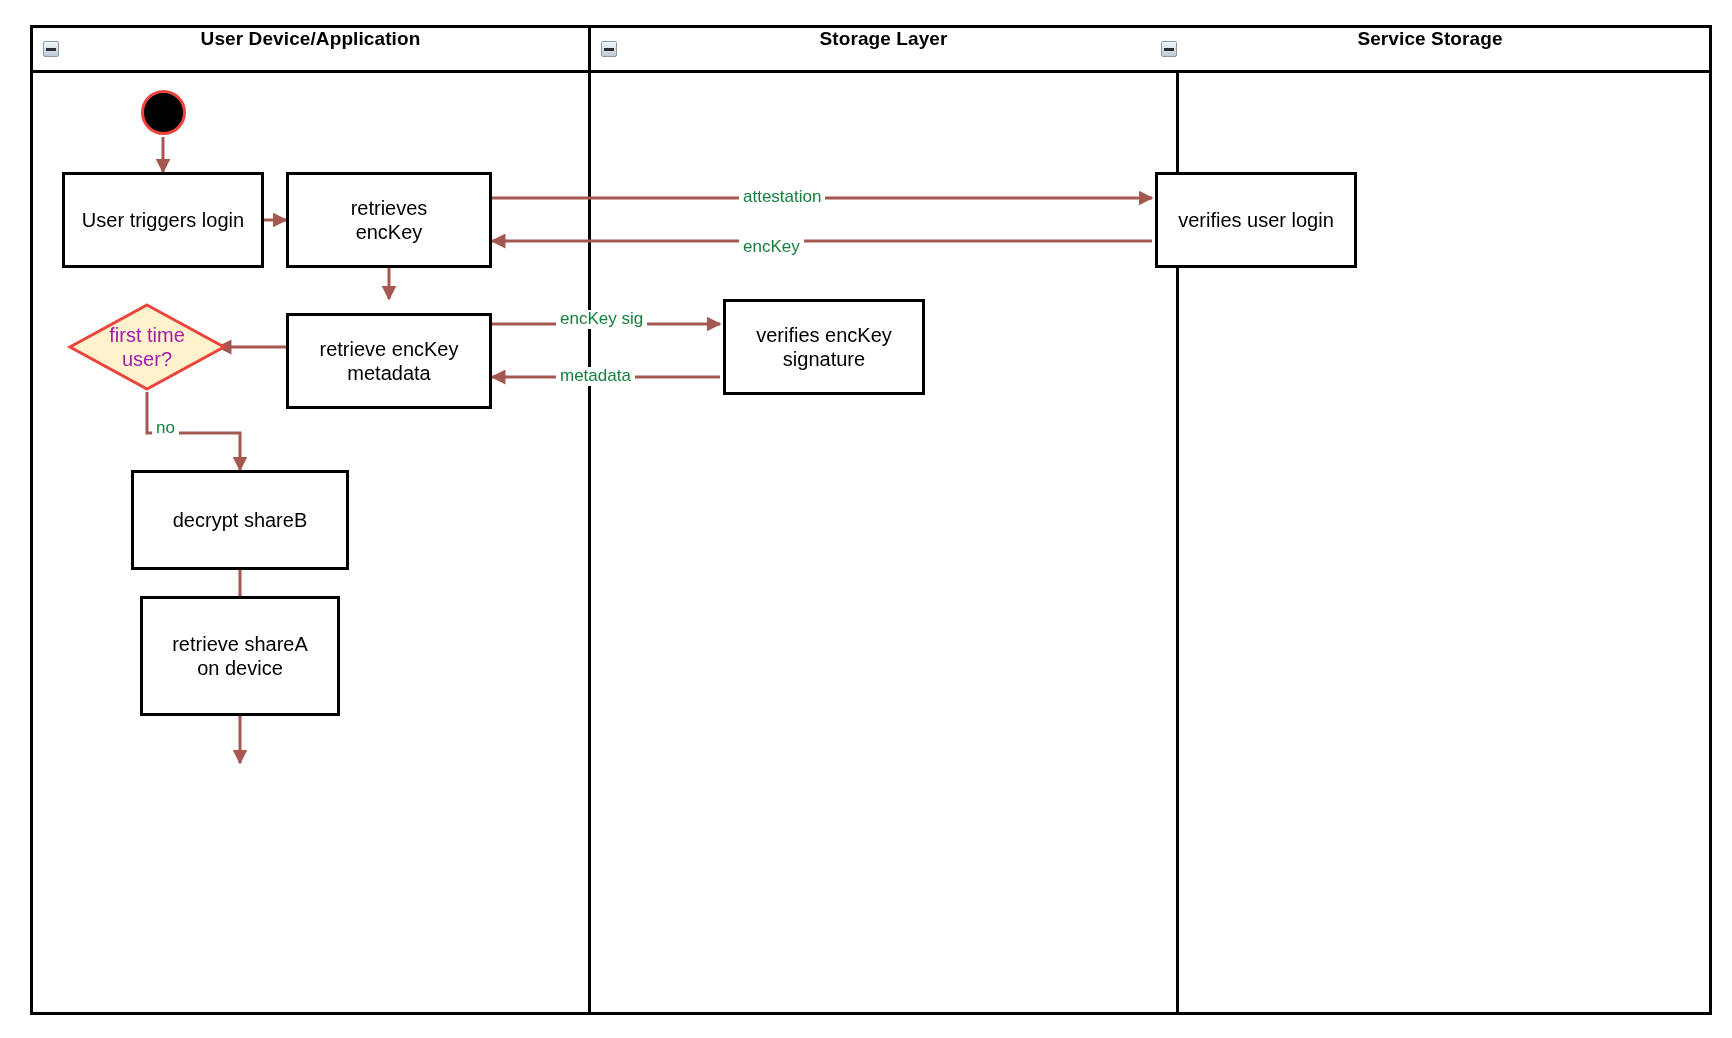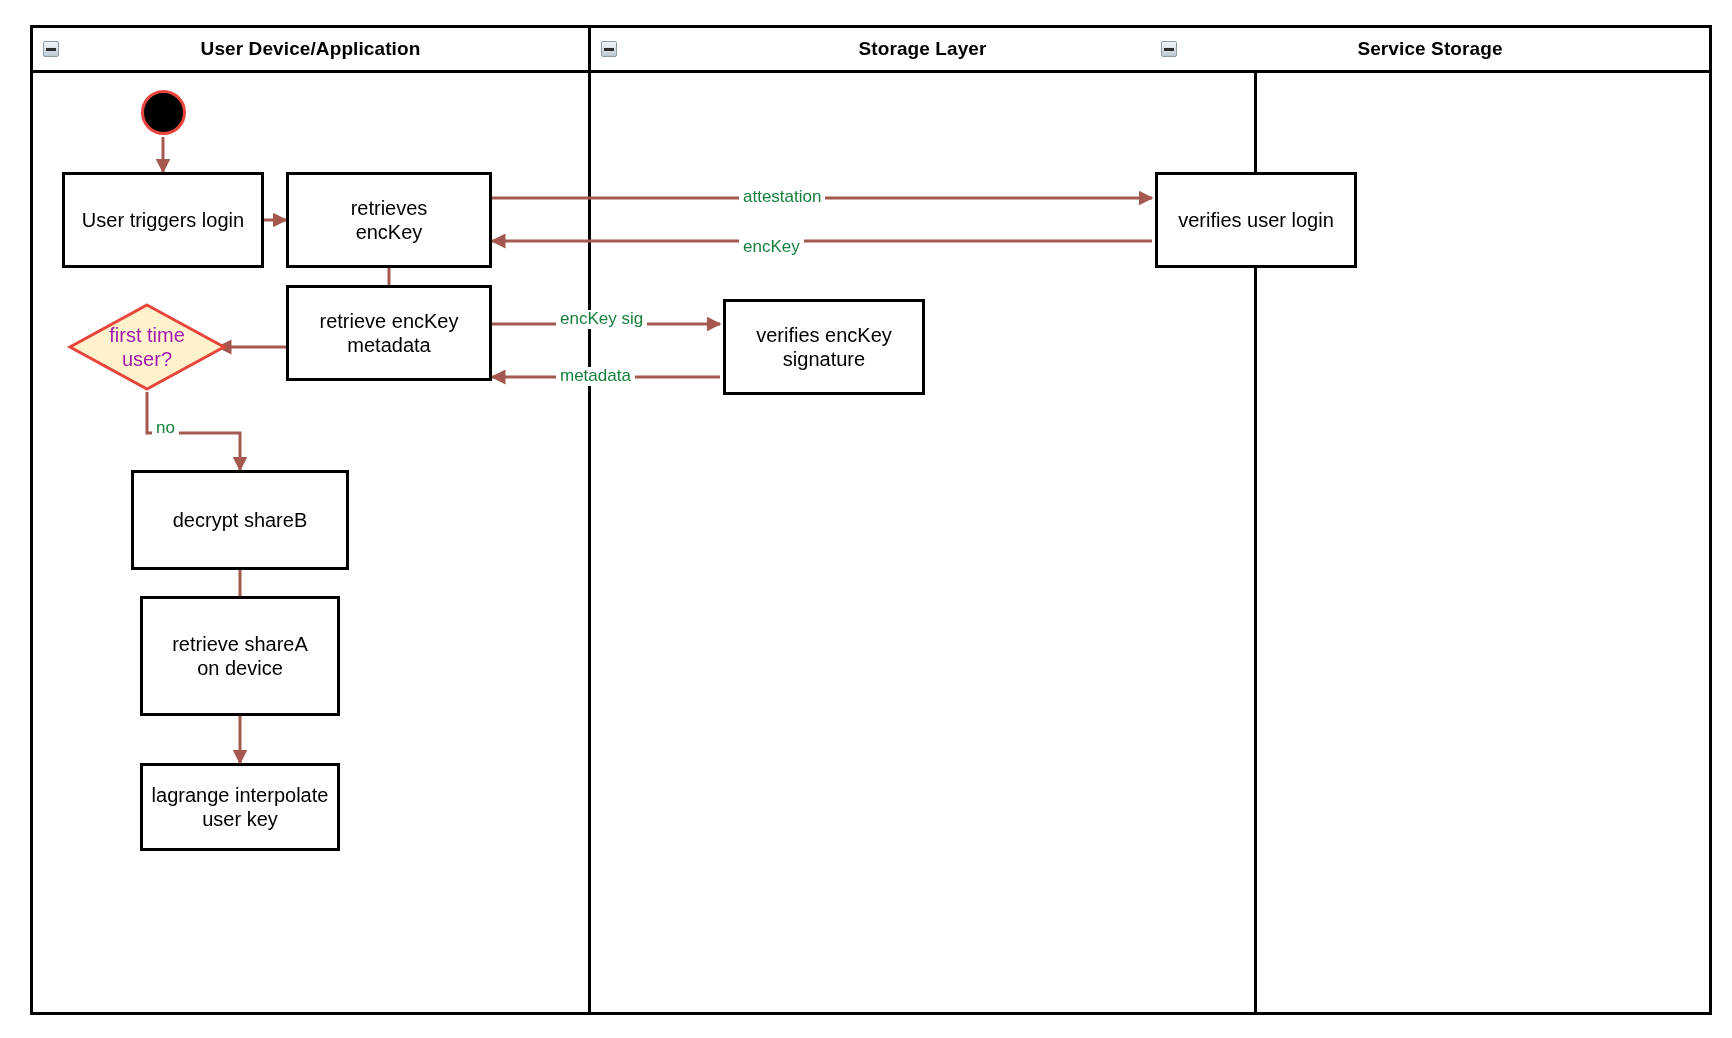--- a/index.html
+++ b/index.html
@@ -42,21 +42,21 @@
 
   .lane-header {
     position: absolute;
     left: 0;
     top: 0;
     width: 100%;
     height: 45px;
     box-sizing: border-box;
     border-bottom: 3px solid #000000;
     display: flex;
-    align-items: center;
+    align-items: flex-start;
     justify-content: center;
     background: #ffffff;
   }
   .lane-title {
     font-size: 19px;
     font-weight: bold;
     color: #000000;
     letter-spacing: .1px;
     white-space: nowrap;
   }
@@ -155,21 +155,21 @@
 
   <div class="pool">
 
     <div class="lane" style="left:0px; width:558px;">
       <div class="lane-header">
         <span class="collapse-icon"></span>
         <span class="lane-title">User Device/Application</span>
       </div>
     </div>
 
-    <div class="lane" style="left:558px; width:666px;">
+    <div class="lane" style="left:558px; width:588px;">
       <div class="lane-header">
         <span class="collapse-icon"></span>
         <span class="lane-title">Storage Layer</span>
       </div>
     </div>
 
     <div class="lane last" style="left:1118px; width:558px;">
       <div class="lane-header">
         <span class="collapse-icon"></span>
         <span class="lane-title">Service Storage</span>
@@ -218,37 +218,35 @@
 
   <div class="edge-label" style="left:152px; top:419px;">no</div>
 
   <div class="start-node" style="left:141px; top:90px; width:45px; height:45px;"></div>
 
   <div class="node" style="left:62px; top:172px; width:202px; height:96px;">User triggers login</div>
 
   <div class="node" style="left:286px; top:172px; width:206px; height:96px;">retrieves
 encKey</div>
 
-  <div class="node" style="left:286px; top:285px; width:206px; height:96px;">retrieve encKey
+  <div class="node" style="left:286px; top:313px; width:206px; height:96px;">retrieve encKey
 metadata</div>
 
   <div class="decision" style="left:67px; top:302px; width:160px; height:90px;">
     <svg width="160" height="90" viewBox="0 0 160 90" xmlns="http://www.w3.org/2000/svg">
       <polygon points="80,3 157,45 80,87 3,45" fill="#fff2cc" stroke="#e8453c" stroke-width="3"></polygon>
     </svg>
     <span class="decision-label">first time
 user?</span>
   </div>
 
   <div class="node" style="left:131px; top:470px; width:218px; height:100px;">decrypt shareB</div>
 
   <div class="node" style="left:140px; top:596px; width:200px; height:120px;">retrieve shareA
 on device</div>
 
-  <div class="node" style="left:140px; top:763px; width:200px; height:88px;">lagrange interpolate
-user key</div>
 
   <div class="node" style="left:723px; top:299px; width:202px; height:96px;">verifies encKey
 signature</div>
 
   <div class="node" style="left:1155px; top:172px; width:202px; height:96px;">verifies user login</div>
 
 </div>
 
 </body></html>

